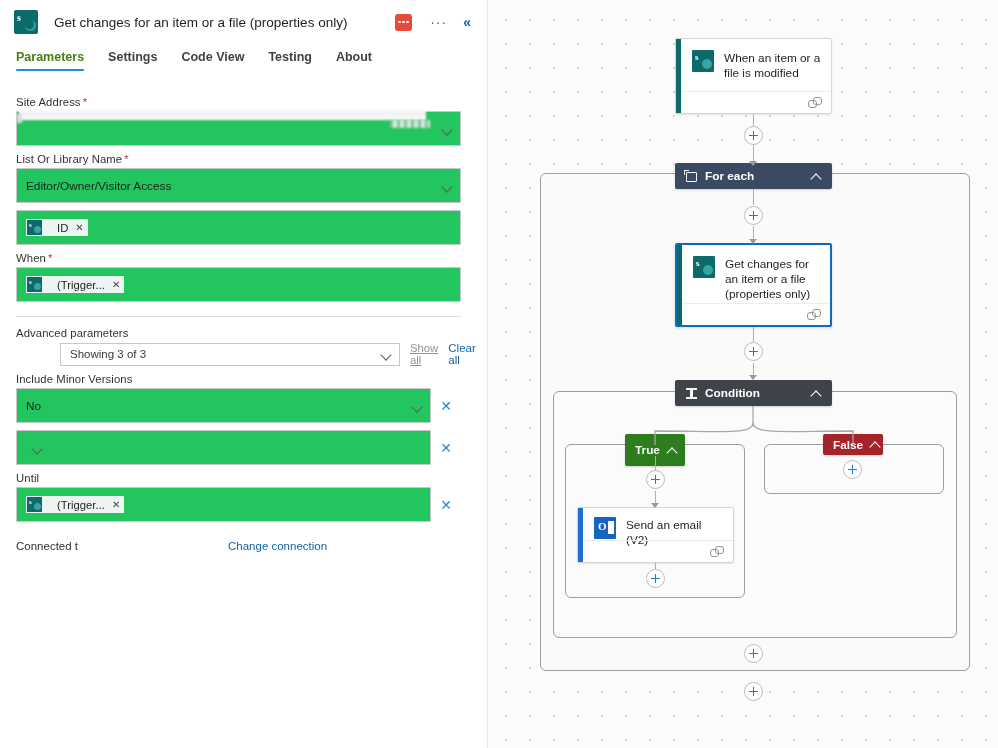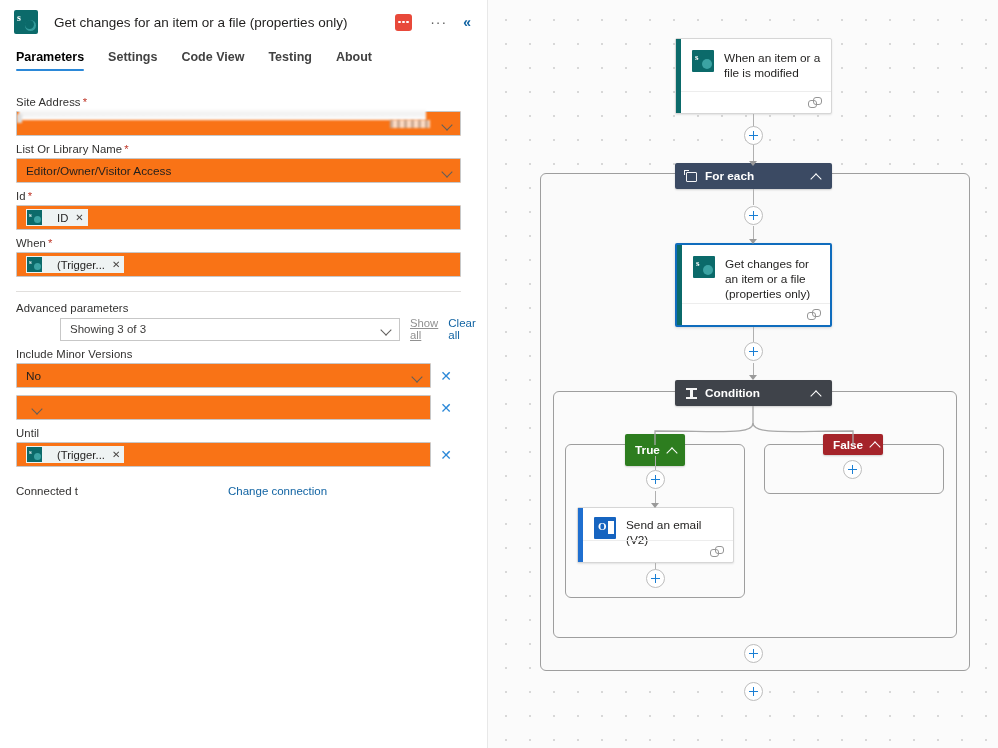--- a/index.html
+++ b/index.html
@@ -68,35 +68,35 @@
   }
 
   .tabs {
     display: flex; gap: 24px; padding: 0 16px;
     margin-top: 6px; height: 30px; align-items: flex-start;
   }
   .tab {
     font-size: 12.5px; color: #424242; cursor: pointer;
     padding-bottom: 7px; position: relative; white-space: nowrap; font-weight: bold;
   }
-  .tab.active { color: #000000; font-weight: bold; }
+  .tab.active { color: #4d7c0f; font-weight: bold; }
   .tab.active:after {
     content: ""; position: absolute; left: 0; right: 0; bottom: 0;
     height: 2px; background: #2b88d8; border-radius: 2px;
   }
 
   .form { padding: 0 26px 0 16px; margin-top: 16px; }
   .fld { margin-bottom: 7px; }
   .lbl {
     font-size: 11.3px; color: #323130; margin-bottom: 3px;
     display: block; letter-spacing: .1px;
   }
   .req { color: #c0392b; margin-left: 2px; }
   .ctrl {
-    height: 25px; border: 1px solid #c7c7c7; background: #f97316;
+    height: 35px; border: 1px solid #c7c7c7; background: #22c55e;
     display: flex; align-items: center; padding: 0 6px 0 9px;
     font-size: 11.8px; color: #201f1e; position: relative;
     border-radius: 1px;
   }
   .ctrl .val { flex: 1 1 auto; white-space: nowrap; overflow: hidden; }
   .chev {
     width: 12px; height: 12px; flex: 0 0 12px; position: relative;
     margin-left: 6px;
   }
   .chev:before {
@@ -331,21 +331,20 @@
 
       <div class="fld">
         <span class="lbl"><span>List Or Library Name</span><span class="req">*</span></span>
         <div class="ctrl">
           <div class="val">Editor/Owner/Visitor Access</div>
           <div class="chev"></div>
         </div>
       </div>
 
       <div class="fld">
-        <span class="lbl"><span>Id</span><span class="req">*</span></span>
         <div class="ctrl">
           <span class="chip">
             <span class="chip-ic">
                 <span class="s-letter">s</span>
                 <span class="circ"></span>
               </span>
             <span class="chip-txt">ID</span>
             <span class="chip-x">✕</span>
           </span>
         </div>

